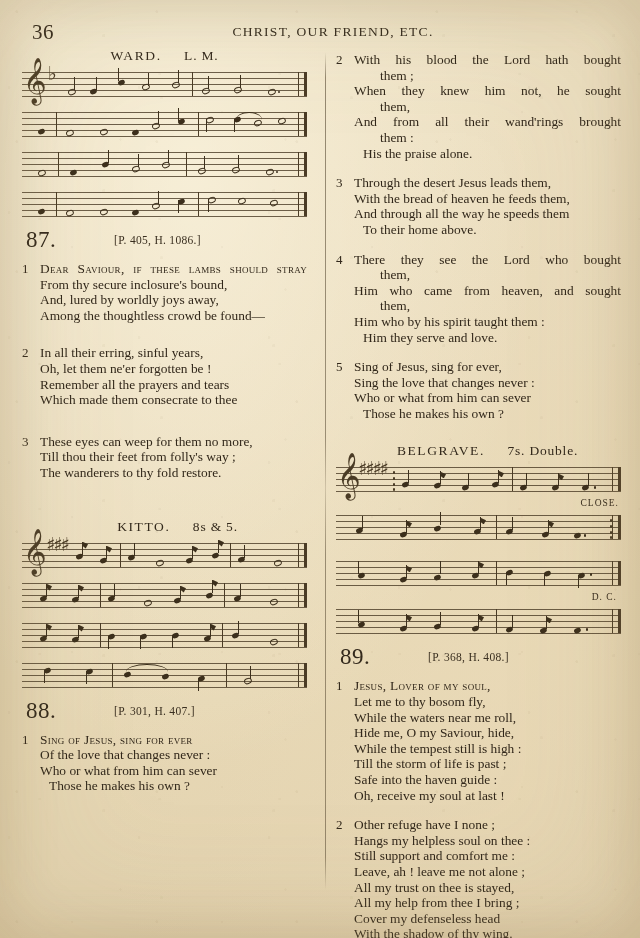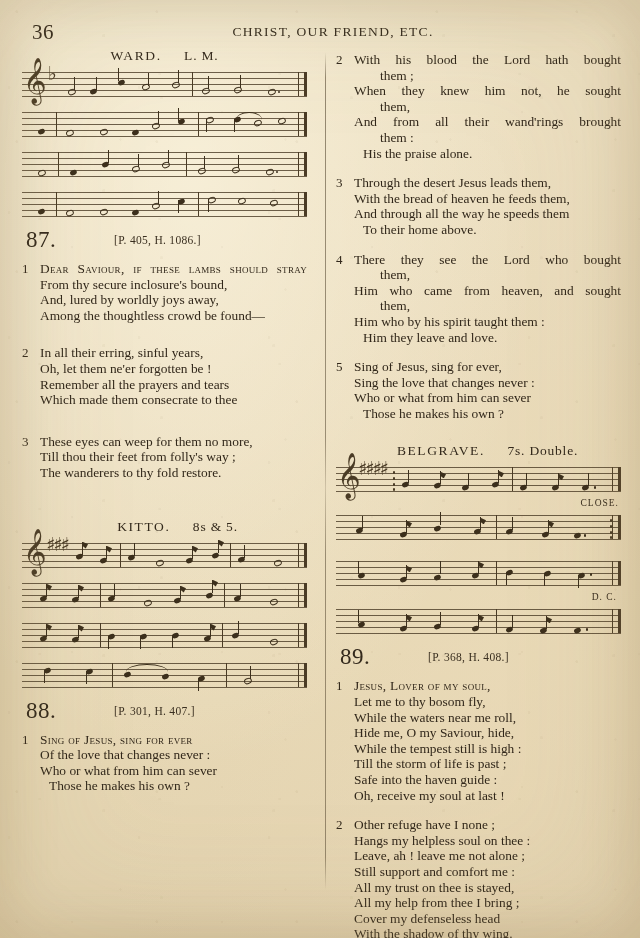--- a/index.html
+++ b/index.html
@@ -597,21 +597,21 @@
       <span class="ln ind1">To their home above.</span>
     </div>
 
     <div class="verse" style="margin-top:10px;">
       <span class="vnum">4</span>
       <span class="ln just">There they see the Lord who bought</span>
       <span class="ln ind2">them,</span>
       <span class="ln just">Him who came from heaven, and sought</span>
       <span class="ln ind2">them,</span>
       <span class="ln">Him who by his spirit taught them :</span>
-      <span class="ln ind1">Him they leave and love.</span>
+      <span class="ln ind1">Him they serve and love.</span>
     </div>
 
     <div class="verse" style="margin-top:10px;">
       <span class="vnum">5</span>
       <span class="ln">Sing of Jesus, sing for ever,</span>
       <span class="ln">Sing the love that changes never :</span>
       <span class="ln">Who or what from him can sever</span>
       <span class="ln ind1">Those he makes his own ?</span>
     </div>
 
@@ -770,22 +770,22 @@
       <span class="ln">While the tempest still is high :</span>
       <span class="ln">Till the storm of life is past ;</span>
       <span class="ln">Safe into the haven guide :</span>
       <span class="ln">Oh, receive my soul at last !</span>
     </div>
 
     <div class="verse" style="margin-top:10px;">
       <span class="vnum">2</span>
       <span class="ln">Other refuge have I none ;</span>
       <span class="ln">Hangs my helpless soul on thee :</span>
+      <span class="ln">Still support and comfort me :</span>
       <span class="ln">Leave, ah ! leave me not alone ;</span>
-      <span class="ln">Still support and comfort me :</span>
       <span class="ln">All my trust on thee is stayed,</span>
       <span class="ln">All my help from thee I bring ;</span>
       <span class="ln">Cover my defenseless head</span>
       <span class="ln">With the shadow of thy wing.</span>
     </div>
   </div>
 
 </div>
 
 </body></html>

